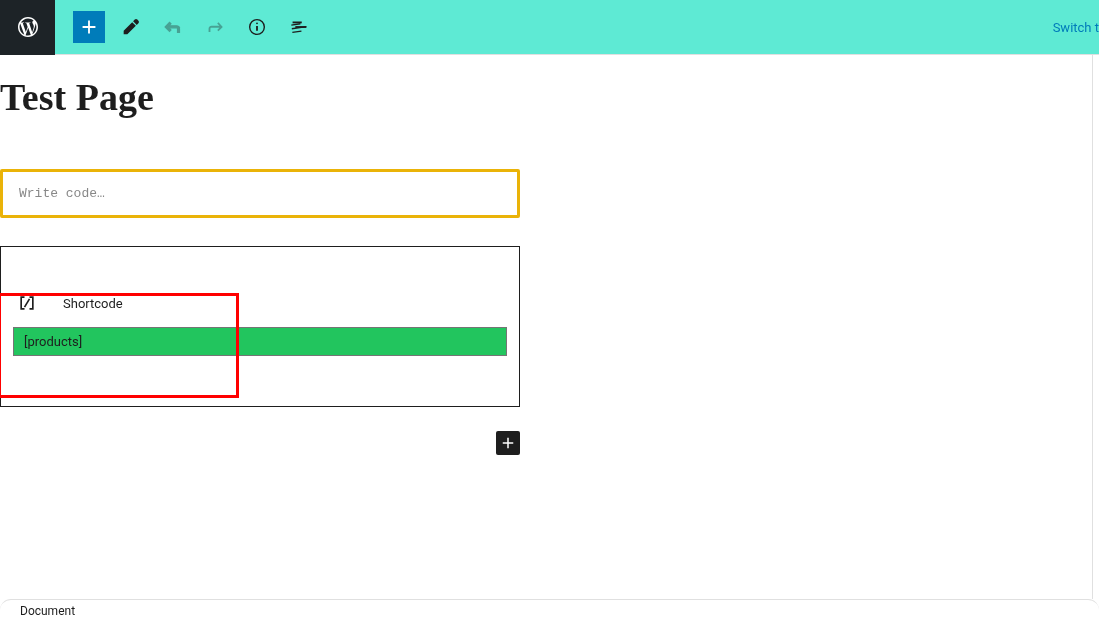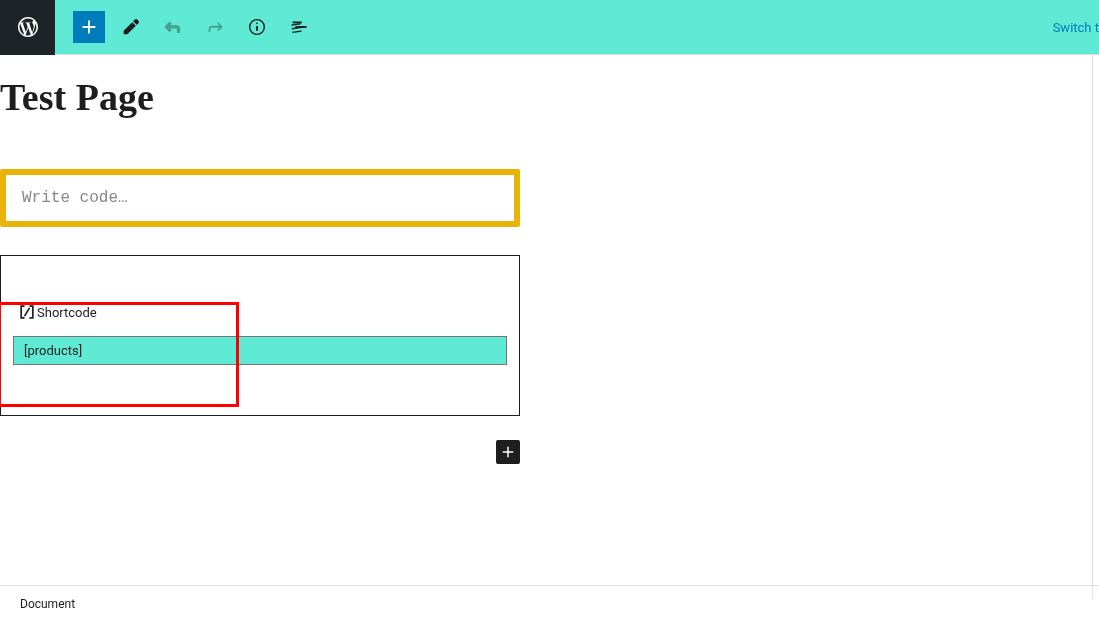--- a/index.html
+++ b/index.html
@@ -93,57 +93,57 @@
     }
     .page-title {
       font-family: Georgia, "Times New Roman", serif;
       font-size: 38px;
       font-weight: 700;
       color: #1e1e1e;
       margin-bottom: 50px;
     }
     .code-block {
       width: 100%;
-      border: 6px solid #eab308;
+      border: 3px solid #eab308;
       border-radius: 2px;
       padding: 14px 16px;
       font-family: "Courier New", monospace;
-      font-size: 16px;
+      font-size: 13px;
       color: #888;
       margin-bottom: 28px;
     }
     .shortcode-wrapper {
       width: 100%;
       border: 1px solid #1e1e1e;
       padding: 46px 12px 50px 12px;
       position: relative;
     }
     .shortcode-header {
       display: flex;
       align-items: center;
-      gap: 0;
+      gap: 26px;
       margin-bottom: 14px;
       padding-left: 4px;
     }
     .shortcode-header svg {
       width: 20px;
       height: 20px;
     }
     .shortcode-label {
       font-size: 13px;
       color: #1e1e1e;
     }
     .shortcode-input {
       width: 100%;
       border: 1px solid #757575;
       padding: 6px 10px;
       font-size: 13px;
       font-family: -apple-system, BlinkMacSystemFont, "Segoe UI", Roboto, sans-serif;
       color: #1e1e1e;
-      background: #5eead4;
+      background: #22c55e;
     }
     .highlight-box {
       position: absolute;
       left: -3px;
       top: 46px;
       width: 241px;
       height: 105px;
       border: 3px solid #ff0000;
       pointer-events: none;
     }
@@ -163,27 +163,28 @@
     .add-block-inserter svg {
       width: 18px;
       height: 18px;
       fill: #fff;
     }
     .footer {
       position: absolute;
       bottom: 0;
       left: 0;
       right: 0;
-      height: 36px;
+      height: 22px;
       border-top: 1px solid #e0e0e0;
       display: flex;
       align-items: center;
       padding-left: 20px;
       font-size: 12px;
       color: #1e1e1e;
+      border-radius: 11px;
     }
     .editor-canvas {
       border-right: 1px solid #e0e0e0;
       height: 544px;
       width: 1093px;
     }
   </style>
 </head>
 <body>
 

